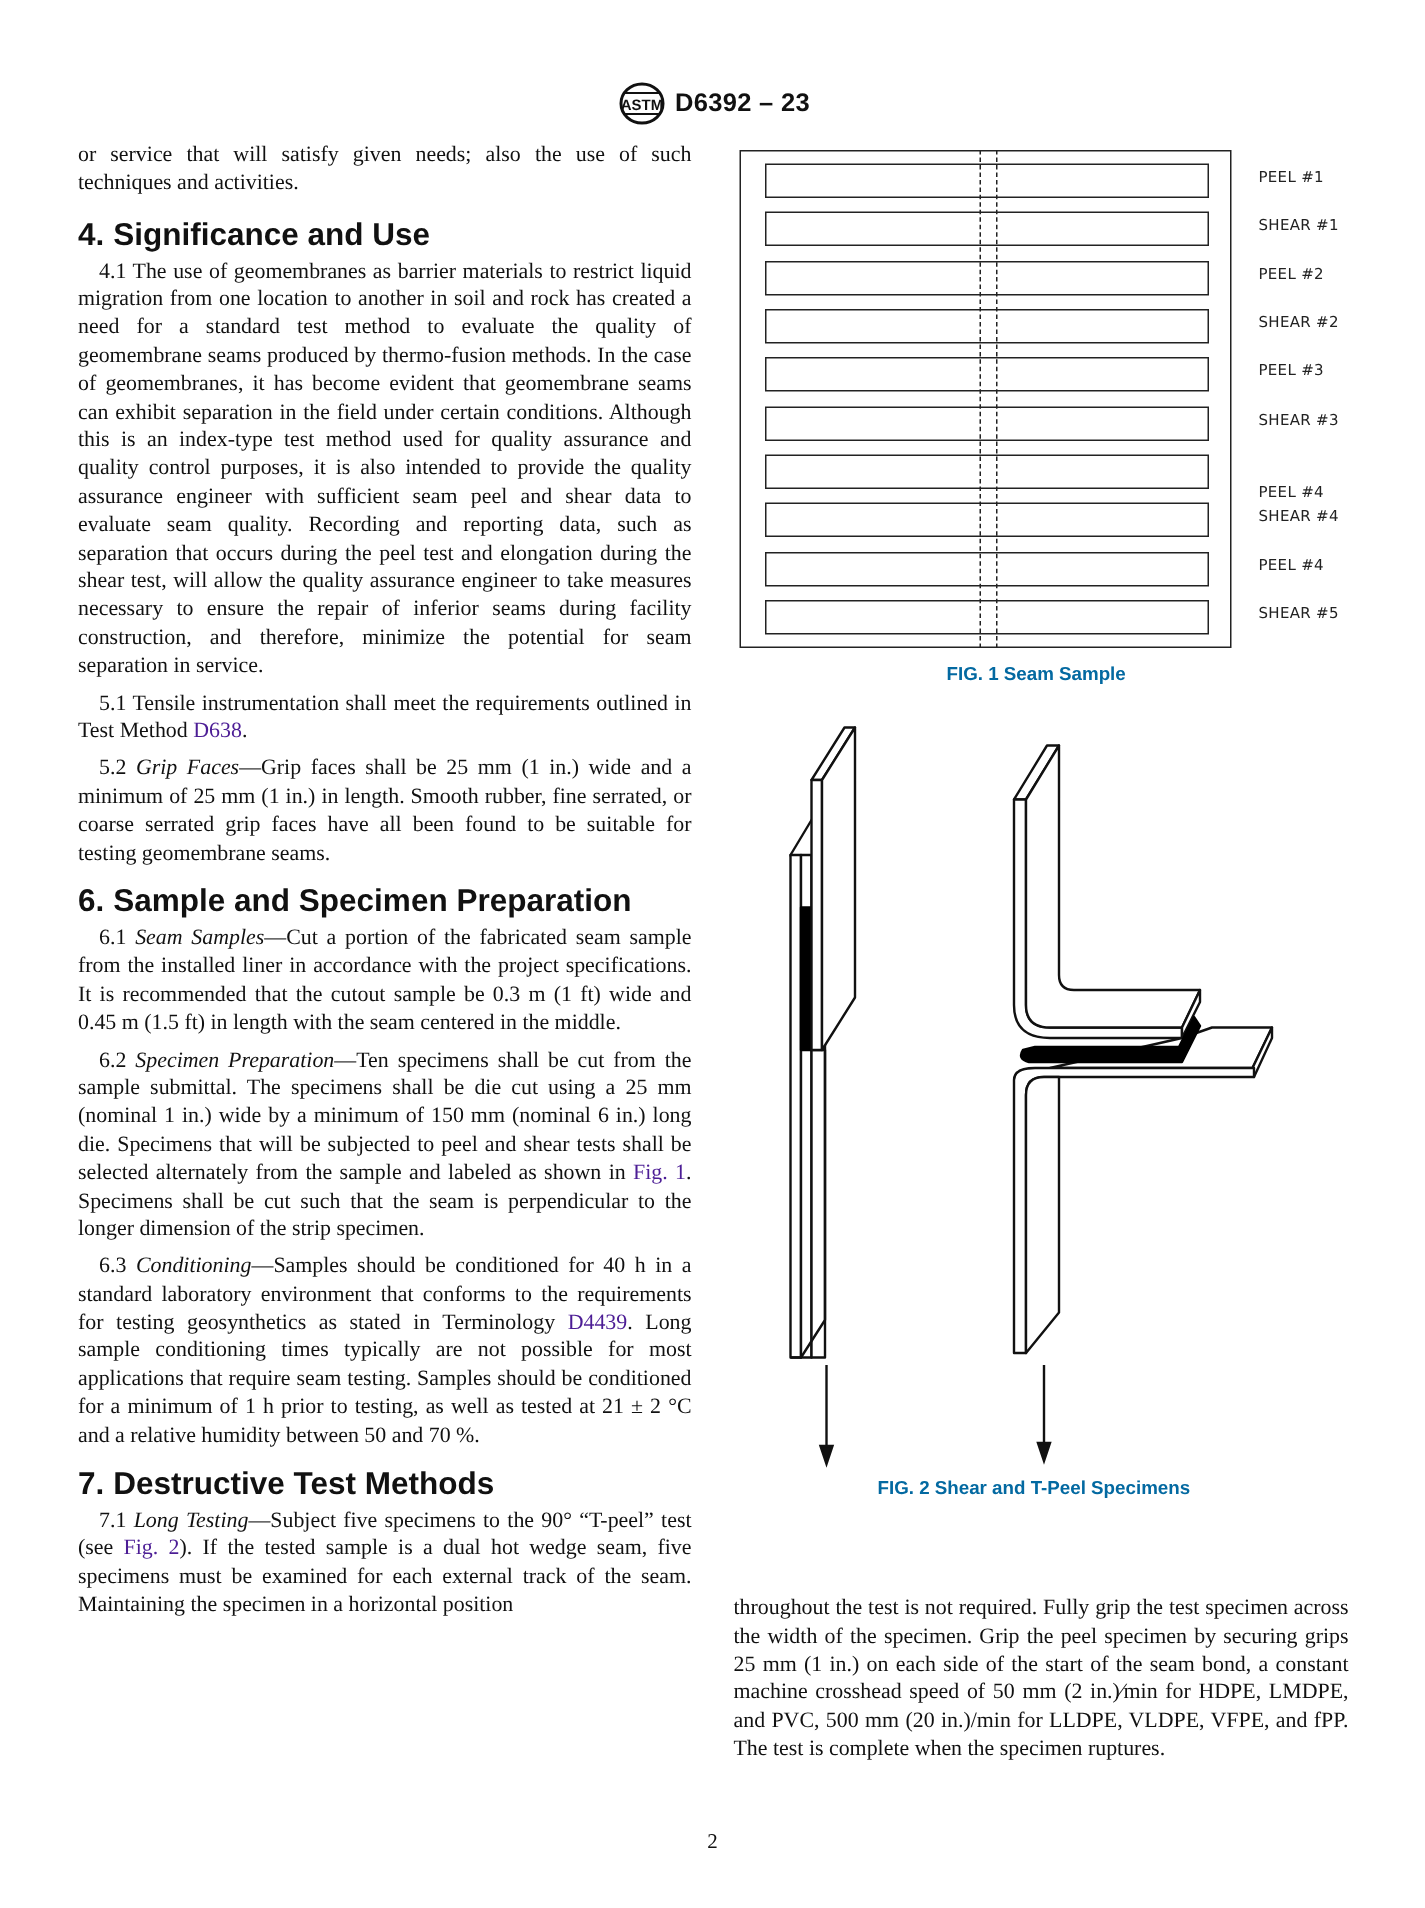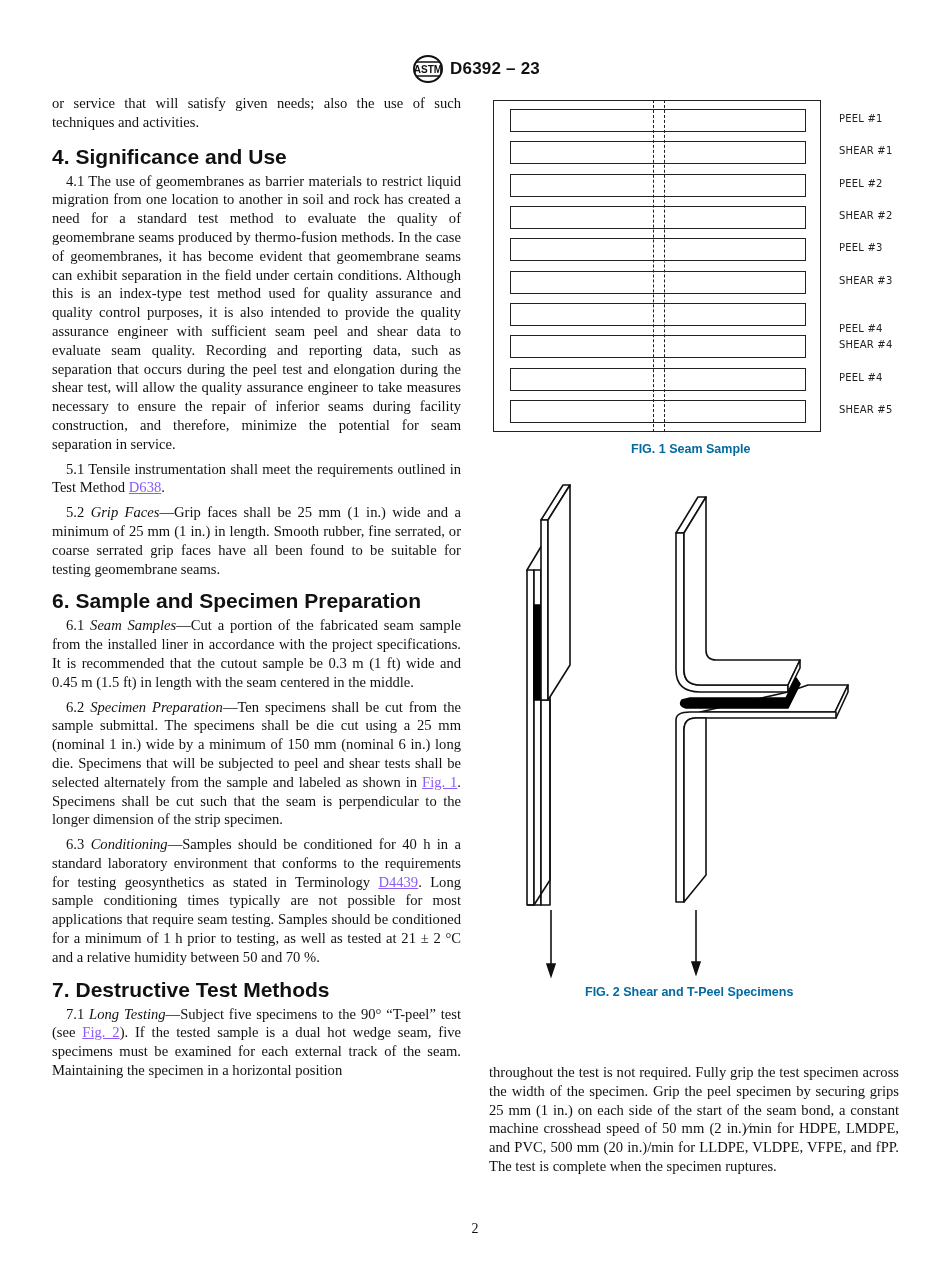--- a/index.html
+++ b/index.html
@@ -13,21 +13,21 @@
   .col { position:absolute; font-family:"Liberation Serif", serif; font-size:14.6px; line-height:18.8px; text-align:justify; }
   .col-left { left:52px; top:94px; width:409px; }
   .col-right-bottom { left:489px; top:1063px; width:410px; }
 
   .col p { margin:0; }
   .col p.para { text-indent:14px; margin-bottom:6px; }
   .col p.cont { margin-bottom:6px; }
   .col h2 { font-family:Liberation Sans, sans-serif; font-size:21px; font-weight:bold; margin:14px 0 6px 0; line-height:18px; }
   .col h2 .num { margin-right:6px; }
   .col .it { font-style:italic; }
-  .col .link { color:#8b5cf6;text-decoration:underline; }
+  .col .link { color:#4c1d95; }
 
   .fig1 { position:absolute; left:490px; top:96px; width:420px; height:340px; }
   .fig1 .frame { position:absolute; left:3px; top:4px; width:328px; height:332px; border:1.6px solid #222; box-sizing:border-box; }
   .fig1 .strip { position:absolute; left:20px; width:296px; height:23px; border:1.6px solid #222; box-sizing:border-box; background:#fff; }
   .fig1 .lbl { position:absolute; left:349px; font-family:"DejaVu Sans", sans-serif; font-size:10px; color:#222; letter-spacing:0.2px; }
   .fig1 .seam { position:absolute; top:4px; width:0; height:332px; border-left:1.6px dashed #222; }
   .caption { position:absolute; font-family:"Liberation Sans", sans-serif; font-weight:bold; font-size:12.5px; color:#0369a1; white-space:nowrap; }
 
   .fig2 { position:absolute; left:510px; top:480px; width:340px; height:500px; }
 

